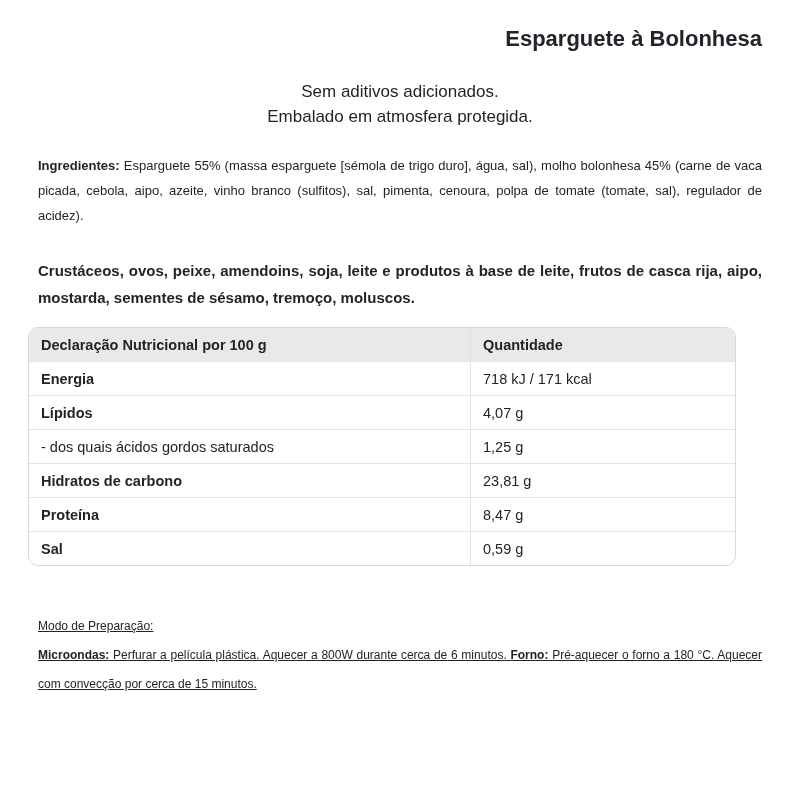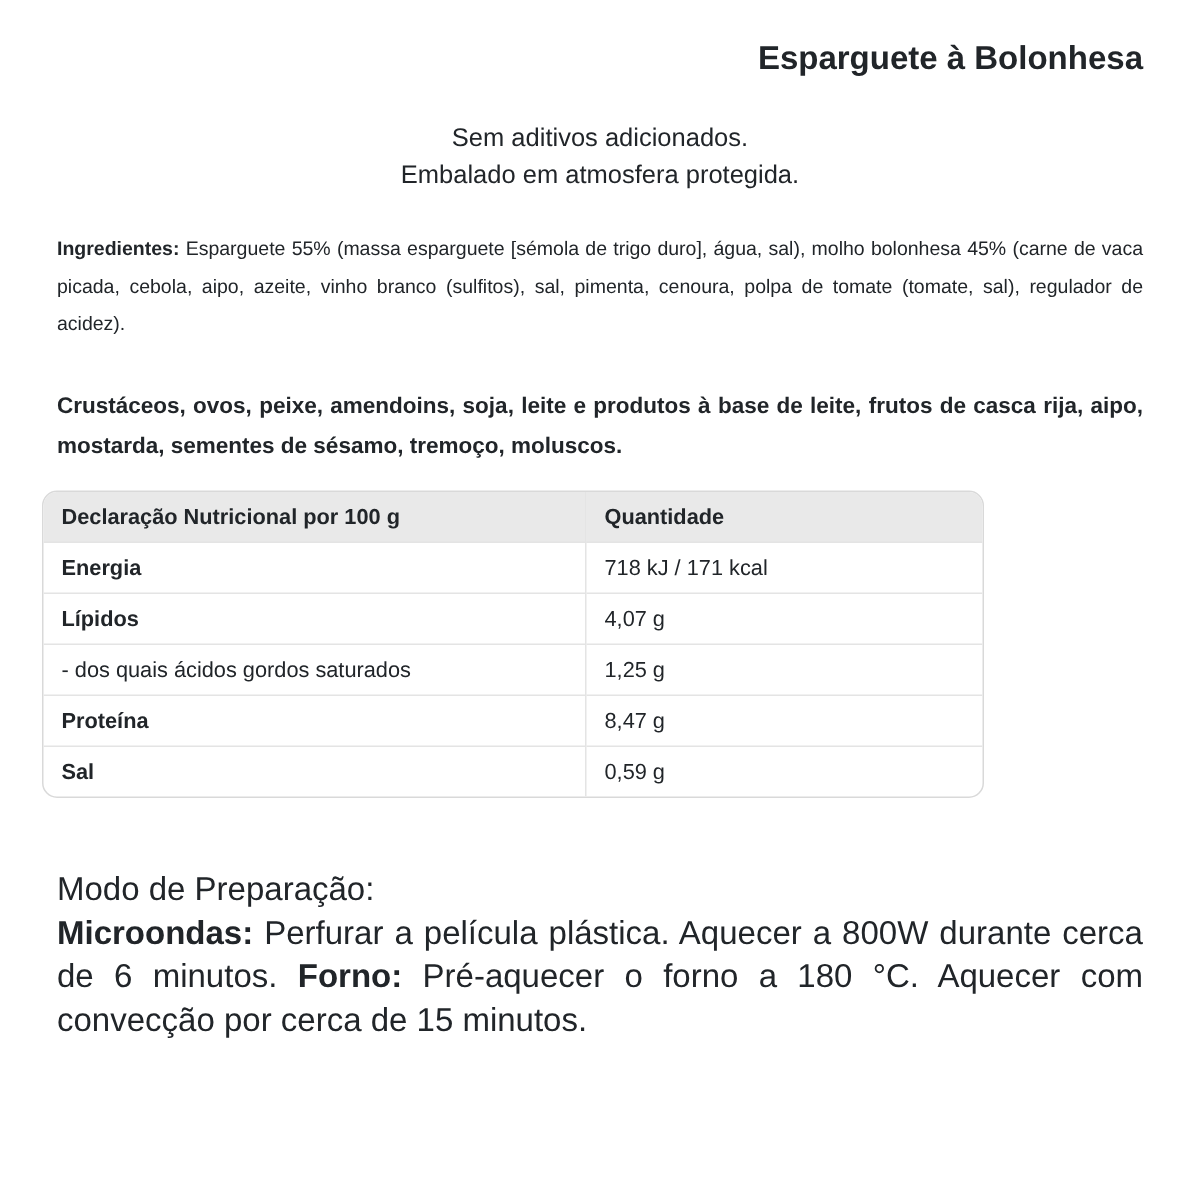--- a/index.html
+++ b/index.html
@@ -36,21 +36,21 @@
   }
   .allergens{
     margin:29px 38px 0 38px;
     font-size:15px;line-height:27px;
     font-weight:bold;
     text-align:justify;
   }
 
   .table-wrap{
     margin:16px 28px 0 28px;
-    width:628px;
+    width:708px;
     border:1px solid var(--table-border);
     border-radius:10px;
     overflow:hidden;
     box-sizing:border-box;
   }
   table.nutrition{
     width:100%;
     border-collapse:collapse;
     font-size:14.5px;
   }
@@ -71,22 +71,23 @@
   table.nutrition .col-qty{
     border-left:1px solid var(--row-border);
     width:240px;
   }
   td.label-bold{font-weight:bold;}
   td.label-sub{font-weight:normal;}
   td.value{font-weight:normal;}
 
   .prep{
     margin:46px 38px 18px 38px;
-    font-size:22px;line-height:29px;
+    font-size:12px;line-height:29px;
     text-align:justify;
+    text-decoration:underline;
   }
   .prep-heading{font-weight:normal;}
   strong{font-weight:bold;}
 </style>
 </head>
 <body>
 
 <div class="page">
 
   <div class="title">Esparguete à Bolonhesa</div>
@@ -118,20 +119,24 @@
         </tr>
         <tr>
           <td class="label-bold">Lípidos</td>
           <td class="col-qty value">4,07 g</td>
         </tr>
         <tr>
           <td class="label-sub">- dos quais ácidos gordos saturados</td>
           <td class="col-qty value">1,25 g</td>
         </tr>
         <tr>
+          <td class="label-bold">Hidratos de carbono</td>
+          <td class="col-qty value">23,81 g</td>
+        </tr>
+        <tr>
           <td class="label-bold">Proteína</td>
           <td class="col-qty value">8,47 g</td>
         </tr>
         <tr>
           <td class="label-bold">Sal</td>
           <td class="col-qty value">0,59 g</td>
         </tr>
       </tbody>
     </table>
   </div>

